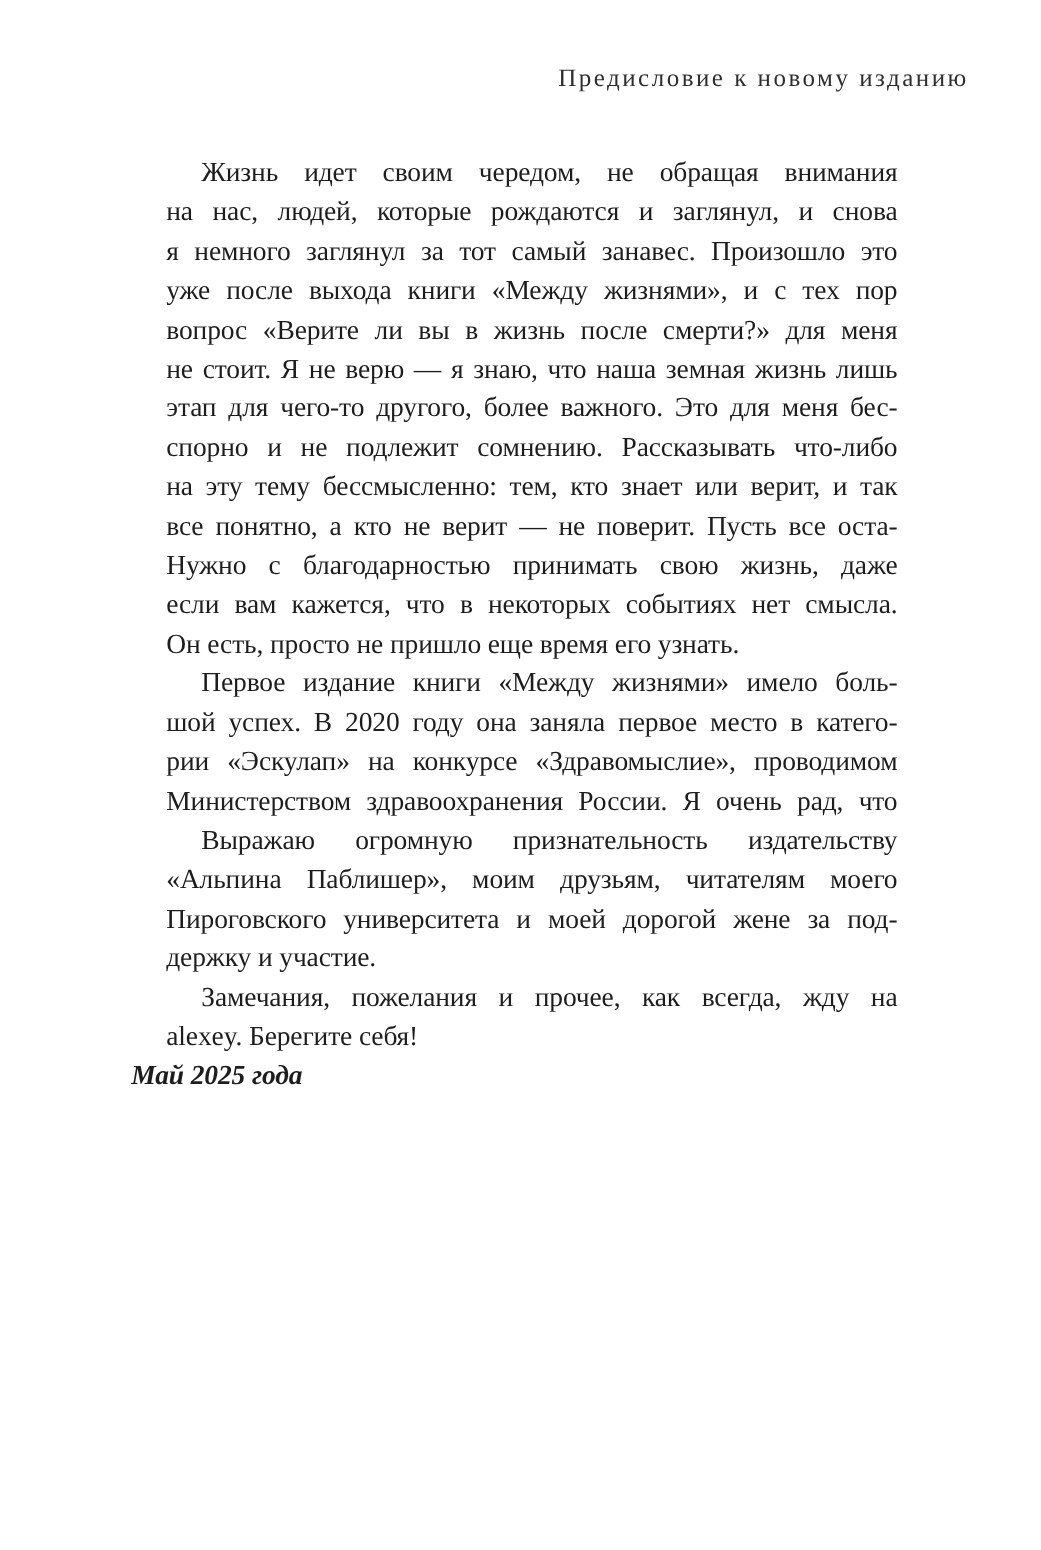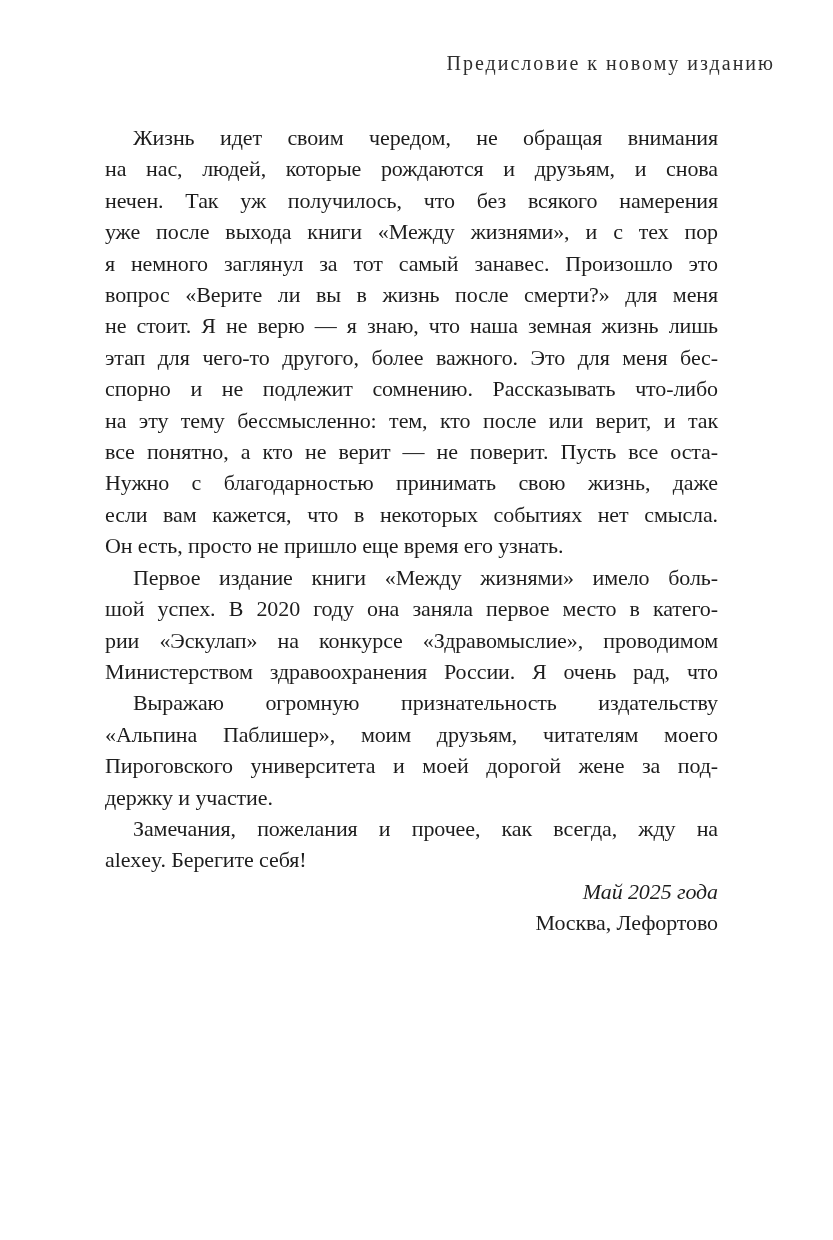--- a/index.html
+++ b/index.html
@@ -33,67 +33,67 @@
     left: 105px;
     width: 613px;
     font-size: 22px;
     line-height: 31.4px;
     letter-spacing: -0.1px;
   }
   .line {
     text-align: justify;
     text-align-last: justify;
     white-space: normal;
+    margin-left: 28px;
   }
   .line.para-first {
     text-indent: 28px;
   }
   .line.para-last {
     text-align-last: left;
   }
   .signature .sig-line {
-    text-align: right;
+    text-align: left;
+    font-weight: bold;
   }
   .signature .sig-date {
     font-style: italic;
   }
 </style>
 </head>
 <body>
 
 <div class="page">
 
   <div class="running-head">Предисловие к новому изданию</div>
 
   <div class="body-copy">
     <div id="text-block">
         <div class="line para-first">Жизнь идет своим чередом, не обращая внимания</div>
-        <div class="line">на нас, людей, которые рождаются и друзьям, и снова</div>
-        <div class="line">нечен. Так уж получилось, что без всякого намерения</div>
+        <div class="line">на нас, людей, которые рождаются и заглянул, и снова</div>
+        <div class="line">я немного заглянул за тот самый занавес. Произошло это</div>
         <div class="line">уже после выхода книги «Между жизнями», и с тех пор</div>
-        <div class="line">я немного заглянул за тот самый занавес. Произошло это</div>
         <div class="line">вопрос «Верите ли вы в жизнь после смерти?» для меня</div>
         <div class="line">не стоит. Я не верю — я знаю, что наша земная жизнь лишь</div>
         <div class="line">этап для чего-то другого, более важного. Это для меня бес-</div>
         <div class="line">спорно и не подлежит сомнению. Рассказывать что-либо</div>
-        <div class="line">на эту тему бессмысленно: тем, кто после или верит, и так</div>
+        <div class="line">на эту тему бессмысленно: тем, кто знает или верит, и так</div>
         <div class="line">все понятно, а кто не верит — не поверит. Пусть все оста-</div>
         <div class="line">Нужно с благодарностью принимать свою жизнь, даже</div>
         <div class="line">если вам кажется, что в некоторых событиях нет смысла.</div>
         <div class="line para-last">Он есть, просто не пришло еще время его узнать.</div>
         <div class="line para-first">Первое издание книги «Между жизнями» имело боль-</div>
         <div class="line">шой успех. В 2020 году она заняла первое место в катего-</div>
         <div class="line">рии «Эскулап» на конкурсе «Здравомыслие», проводимом</div>
         <div class="line">Министерством здравоохранения России. Я очень рад, что</div>
         <div class="line para-first">Выражаю огромную признательность издательству</div>
         <div class="line">«Альпина Паблишер», моим друзьям, читателям моего</div>
         <div class="line">Пироговского университета и моей дорогой жене за под-</div>
         <div class="line para-last">держку и участие.</div>
         <div class="line para-first">Замечания, пожелания и прочее, как всегда, жду на</div>
         <div class="line para-last">alexey. Берегите себя!</div>
       </div>
     <div class="signature">
       <div class="sig-line sig-date">Май 2025 года</div>
-      <div class="sig-line sig-place">Москва, Лефортово</div>
     </div>
   </div>
 
 </div>
 
 </body></html>

